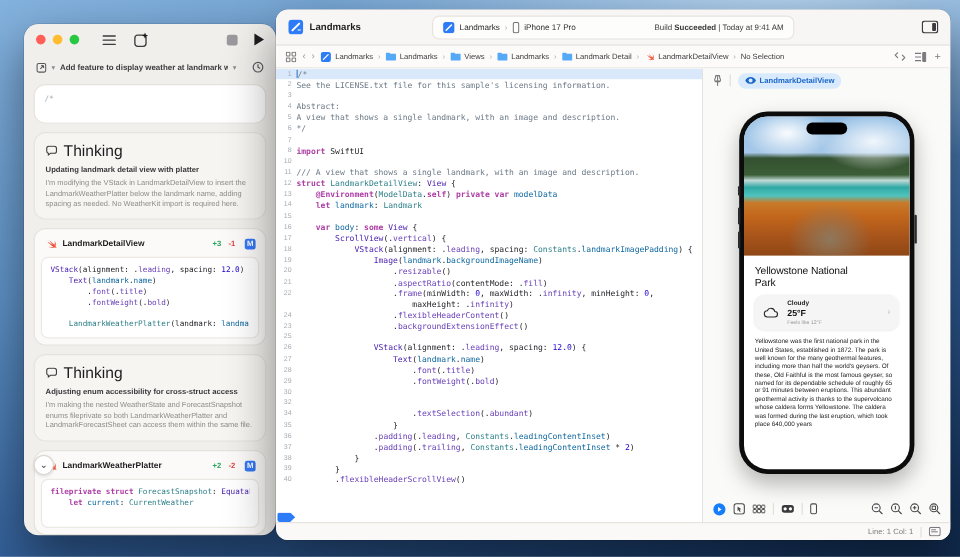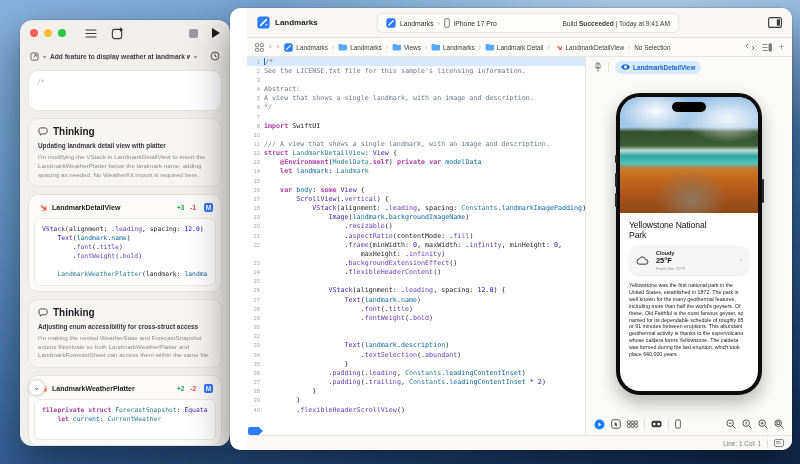--- a/index.html
+++ b/index.html
@@ -32,21 +32,21 @@
   .a-content { flex:1; padding:4px 8px 0 8px; display:flex; flex-direction:column; gap:7px; overflow:hidden; position:relative; }
   .card { border-radius:10px; border:.5px solid #E6E3DE; }
   .code-card { background:#fff; padding:7px 8px; position:relative; overflow:hidden; }
   .code-card.license { height:88px; }
   .code-card.license .acode-line { opacity:.62; }
   .fade-bottom::after { content:""; position:absolute; left:0; right:0; bottom:0; height:14px;
     background:linear-gradient(rgba(255,255,255,0), #fff); }
   .acode-line { font-family:"DejaVu Sans Mono", monospace; font-size:6.4px; line-height:9px; white-space:pre; overflow:hidden; color:#1f1f24; }
   .think-card { background:#F7F5F2; padding:7px 9px; }
   .think-head { display:flex; align-items:center; gap:5px; }
-  .think-label { font-size:10px; font-weight:bold; color:#1d1d1f; }
+  .think-label { font-size:13px; font-weight:normal; color:#1d1d1f; }
   .think-summary { font-size:6.4px; font-weight:bold; color:#3a3a3d; margin-top:5px; }
   .think-detail { font-size:6.2px; line-height:8.6px; color:#8f8d89; margin-top:4px; }
   .file-card { background:#FBFAF8; padding:5px; }
   .file-head { display:flex; align-items:center; gap:4px; padding:2px 3px 5px 3px; }
   .file-name { font-size:7px; font-weight:bold; color:#1d1d1f; flex:1; }
   .diff-add { font-size:6.4px; font-weight:bold; color:#23A357; }
   .diff-del { font-size:6.4px; font-weight:bold; color:#E03E3E; margin-left:2px; }
   .m-badge { width:9px; height:9px; border-radius:2px; background:#3478F6; color:#fff; font-size:6.5px; font-weight:bold; display:flex; align-items:center; justify-content:center; margin-left:4px; }
   .file-code { background:#fff; border-radius:6px; border:.5px solid #ECE9E4; padding:6px 7px; overflow:hidden; }
   .scroll-btn { position:absolute; left:8px; bottom:50px; width:17px; height:17px; border-radius:50%;
@@ -67,21 +67,21 @@
   .tok-fn{color:#6941B8}
   .tok-vr{color:#0F68A0}
   .tok-num{color:#1C00CF}
   .tok-cm{color:#6C7986}
 
   
   .xcode {
     position:absolute; left:230px; top:8px; width:562px; height:442px;
     background:#fff; border-radius:10px;
     box-shadow:0 18px 42px rgba(0,0,0,.45), 0 0 0 .5px rgba(0,0,0,.18);
-    display:flex; flex-direction:column; overflow:hidden;padding-left:17px;
+    display:flex; flex-direction:column; overflow:hidden;
   }
   .x-toolbar { height:30px; background:#F7F6F4; border-bottom:.5px solid #E4E1DD; display:flex; align-items:center; padding:0 10px; position:relative; flex:0 0 auto; }
   .x-proj { display:flex; align-items:center; gap:5px; }
   .x-proj-name { font-size:8px; font-weight:bold; color:#1d1d1f; }
   .scheme-pill { position:absolute; left:130px; top:5px; width:302px; height:20px; background:#FDFDFC; border:.5px solid #E7E4E0; border-radius:6px;
     display:flex; align-items:center; padding:0 8px; gap:4px; }
   .scheme-pill .txt { font-size:6.8px; color:#2c2c2e; white-space:nowrap; }
   .build-status { margin-left:auto; font-size:6.6px; color:#3a3a3c; white-space:nowrap; }
   .x-tb-right { margin-left:auto; display:flex; align-items:center; }
 
@@ -499,28 +499,28 @@
           </div>
           <div class="erow">
             <span class="gut">22</span>
             <span class="ecode"><span class="tok-pl">                    .</span><span class="tok-fn">frame</span><span class="tok-pl">(minWidth: </span><span class="tok-num">0</span><span class="tok-pl">, maxWidth: .</span><span class="tok-mem">infinity</span><span class="tok-pl">, minHeight: </span><span class="tok-num">0</span><span class="tok-pl">,</span></span>
           </div>
           <div class="erow">
             <span class="gut"></span>
             <span class="ecode"><span class="tok-pl">                        maxHeight: .</span><span class="tok-mem">infinity</span><span class="tok-pl">)</span></span>
           </div>
           <div class="erow">
+            <span class="gut">24</span>
+            <span class="ecode"><span class="tok-pl">                    .</span><span class="tok-fn">flexibleHeaderContent</span><span class="tok-pl">()</span></span>
+          </div>
+          <div class="erow">
             <span class="gut">23</span>
             <span class="ecode"><span class="tok-pl">                    .</span><span class="tok-fn">backgroundExtensionEffect</span><span class="tok-pl">()</span></span>
           </div>
           <div class="erow">
-            <span class="gut">24</span>
-            <span class="ecode"><span class="tok-pl">                    .</span><span class="tok-fn">flexibleHeaderContent</span><span class="tok-pl">()</span></span>
-          </div>
-          <div class="erow">
             <span class="gut">25</span>
             <span class="ecode"></span>
           </div>
           <div class="erow">
             <span class="gut">26</span>
             <span class="ecode"><span class="tok-pl">                </span><span class="tok-typ">VStack</span><span class="tok-pl">(alignment: .</span><span class="tok-mem">leading</span><span class="tok-pl">, spacing: </span><span class="tok-num">12.0</span><span class="tok-pl">) {</span></span>
           </div>
           <div class="erow">
             <span class="gut">27</span>
             <span class="ecode"><span class="tok-pl">                    </span><span class="tok-typ">Text</span><span class="tok-pl">(</span><span class="tok-vr">landmark</span><span class="tok-pl">.</span><span class="tok-vr">name</span><span class="tok-pl">)</span></span>
@@ -533,24 +533,20 @@
             <span class="gut">29</span>
             <span class="ecode"><span class="tok-pl">                        .</span><span class="tok-fn">fontWeight</span><span class="tok-pl">(.</span><span class="tok-mem">bold</span><span class="tok-pl">)</span></span>
           </div>
           <div class="erow">
             <span class="gut">30</span>
             <span class="ecode"></span>
           </div>
           <div class="erow">
             <span class="gut">32</span>
             <span class="ecode"></span>
-          </div>
-          <div class="erow">
-            <span class="gut">33</span>
-            <span class="ecode"><span class="tok-pl">                    </span><span class="tok-typ">Text</span><span class="tok-pl">(</span><span class="tok-vr">landmark</span><span class="tok-pl">.</span><span class="tok-vr">description</span><span class="tok-pl">)</span></span>
           </div>
           <div class="erow">
             <span class="gut">34</span>
             <span class="ecode"><span class="tok-pl">                        .</span><span class="tok-fn">textSelection</span><span class="tok-pl">(.</span><span class="tok-mem">abundant</span><span class="tok-pl">)</span></span>
           </div>
           <div class="erow">
             <span class="gut">35</span>
             <span class="ecode"><span class="tok-pl">                    }</span></span>
           </div>
           <div class="erow">

